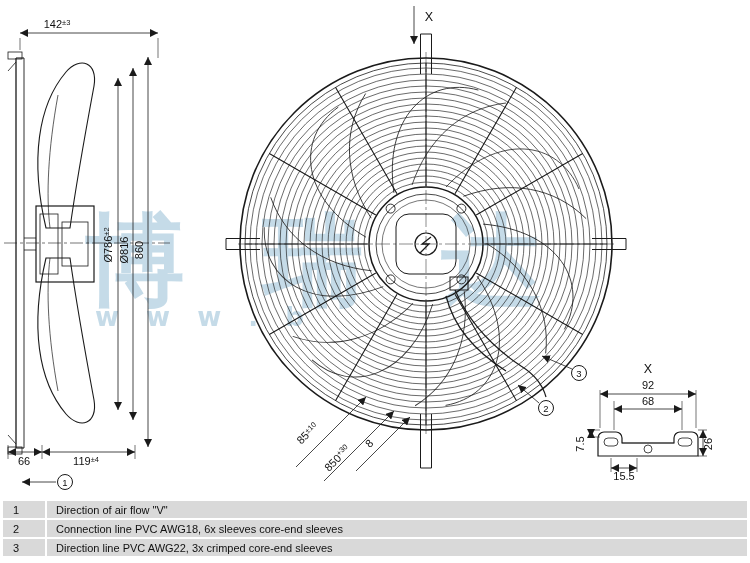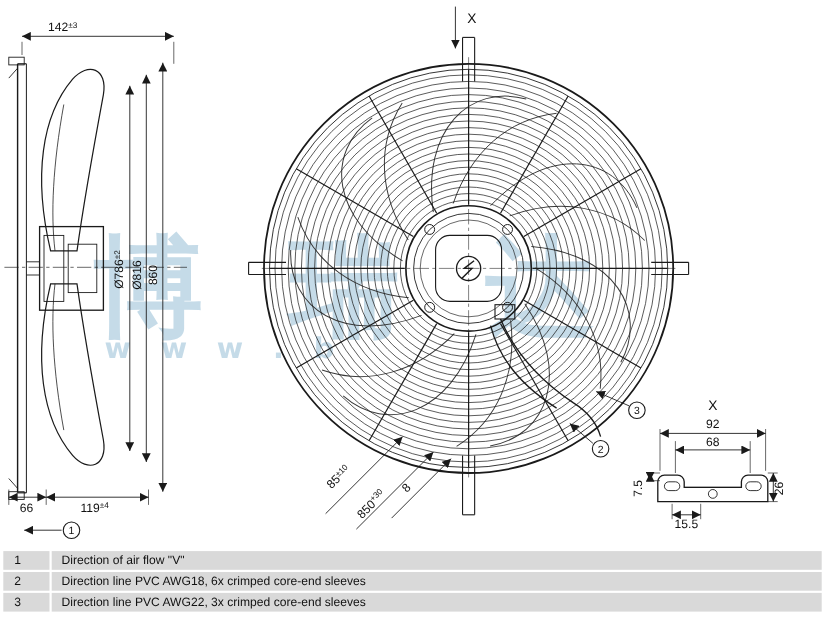--- a/index.html
+++ b/index.html
@@ -255,21 +255,21 @@
     </g>
   </svg>
 
   <div class="spec-table">
     <div class="spec-row">
       <div class="cell cell-num">1</div>
       <div class="cell cell-text">Direction of air flow "V"</div>
     </div>
     <div class="spec-row">
       <div class="cell cell-num">2</div>
-      <div class="cell cell-text">Direction line PVC AWG18, 6x crimped core-end sleeves</div>
+      <div class="cell cell-text">Connection line PVC AWG18, 6x sleeves core-end sleeves</div>
     </div>
     <div class="spec-row">
       <div class="cell cell-num">3</div>
       <div class="cell cell-text">Direction line PVC AWG22, 3x crimped core-end sleeves</div>
     </div>
   </div>
 
 </div>
 
 </body></html>

